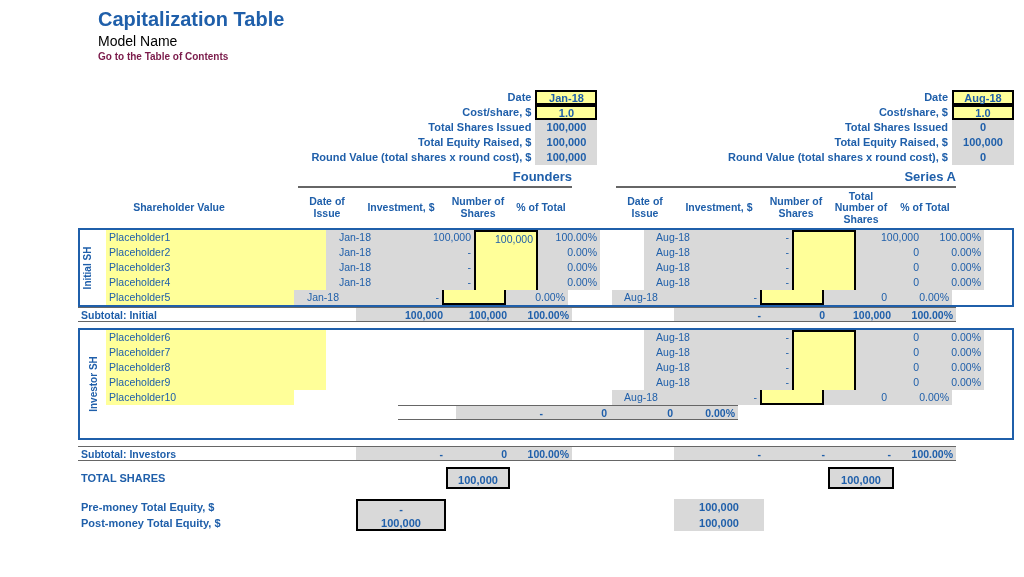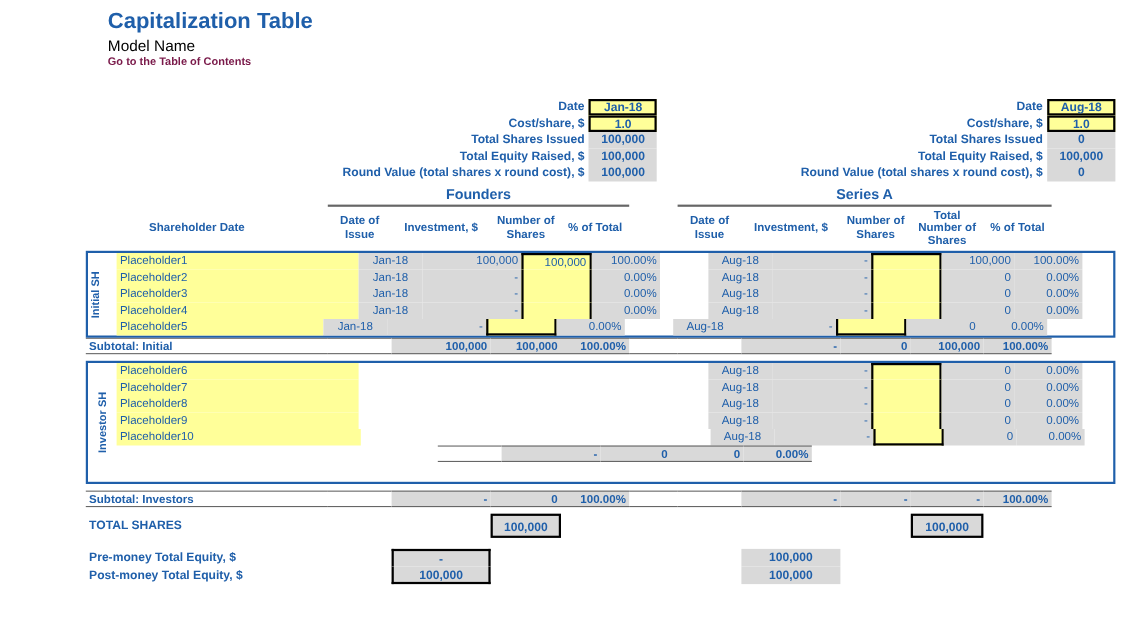--- a/index.html
+++ b/index.html
@@ -66,21 +66,21 @@
     height: 15px;
     line-height: 13px;
   }
   .round-heading {
     display: flex;
     margin-top: 4px;
   }
   .round-spacer { width: 238px; }
   .round-label {
     flex: 1;
-    text-align: center;
+    text-align: right;
     font-weight: bold;
     color: #1f5faa;
     font-size: 13px;
     border-bottom: 2px solid #666;
     padding-bottom: 2px;
   }
   .round-gap { width: 44px; }
   .header-row {
     display: flex;
     align-items: stretch;
@@ -247,21 +247,21 @@
   </div>
 
   <div class="round-heading">
     <div class="round-spacer"></div>
     <div class="round-label" style="width:274px;flex:none">Founders</div>
     <div class="round-gap"></div>
     <div class="round-label" style="width:340px;flex:none">Series A</div>
   </div>
 
   <div class="header-row">
-    <div class="hcell col-sh" style="width:238px">Shareholder Date</div>
+    <div class="hcell col-sh" style="width:238px">Shareholder Value</div>
     <div class="hcell col-date">Date of Issue</div>
     <div class="hcell col-inv">Investment, $</div>
     <div class="hcell col-num">Number of Shares</div>
     <div class="hcell col-pct">% of Total</div>
     <div class="col-gap"></div>
     <div class="hcell col-date">Date of Issue</div>
     <div class="hcell col-inv">Investment, $</div>
     <div class="hcell col-num">Number of Shares</div>
     <div class="hcell col-tot">Total Number of Shares</div>
     <div class="hcell col-pct">% of Total</div>
@@ -405,21 +405,21 @@
             <div class="cell plain col-num"></div>
             <div class="cell plain col-pct"></div>
             <div class="cell plain col-gap"></div>
             <div class="cell center col-date">Aug-18</div>
             <div class="cell col-inv">-</div>
             <div class="cell input-num col-num input-border-left input-border-right  "></div>
             <div class="cell col-tot">0</div>
             <div class="cell col-pct">0.00%</div>
           </div>
           <div class="data-row">
-            <div class="cell name" style="width:222px">Placeholder10</div>
+            <div class="cell name" style="width:188px">Placeholder10</div>
             <div class="cell plain col-date"></div>
             <div class="cell plain col-inv"></div>
             <div class="cell plain col-num"></div>
             <div class="cell plain col-pct"></div>
             <div class="cell plain col-gap"></div>
             <div class="cell center col-date">Aug-18</div>
             <div class="cell col-inv">-</div>
             <div class="cell input-num col-num input-border-left input-border-right  input-border-bottom"></div>
             <div class="cell col-tot">0</div>
             <div class="cell col-pct">0.00%</div>

